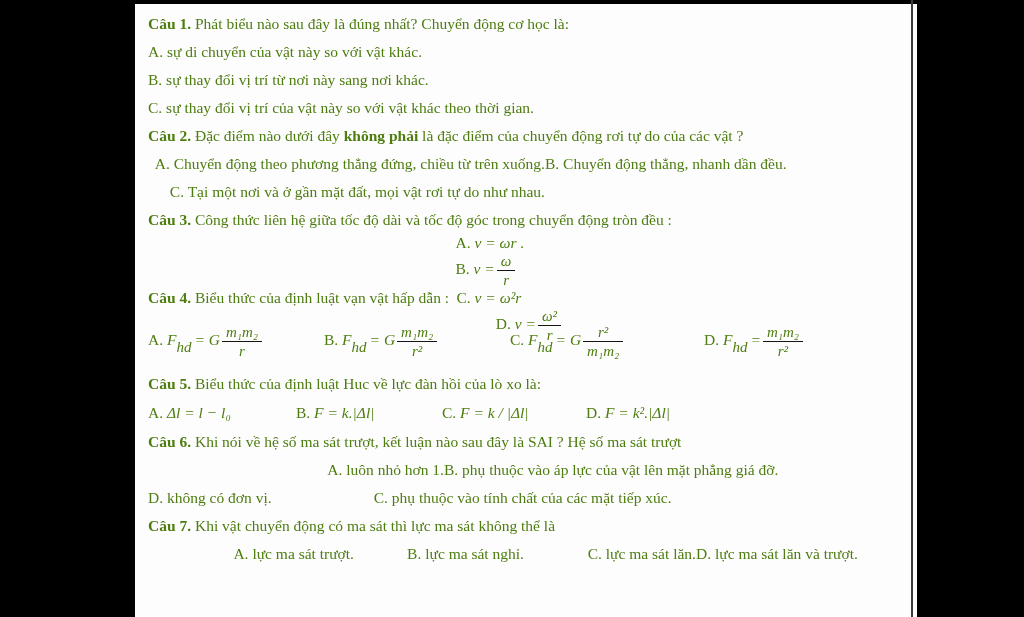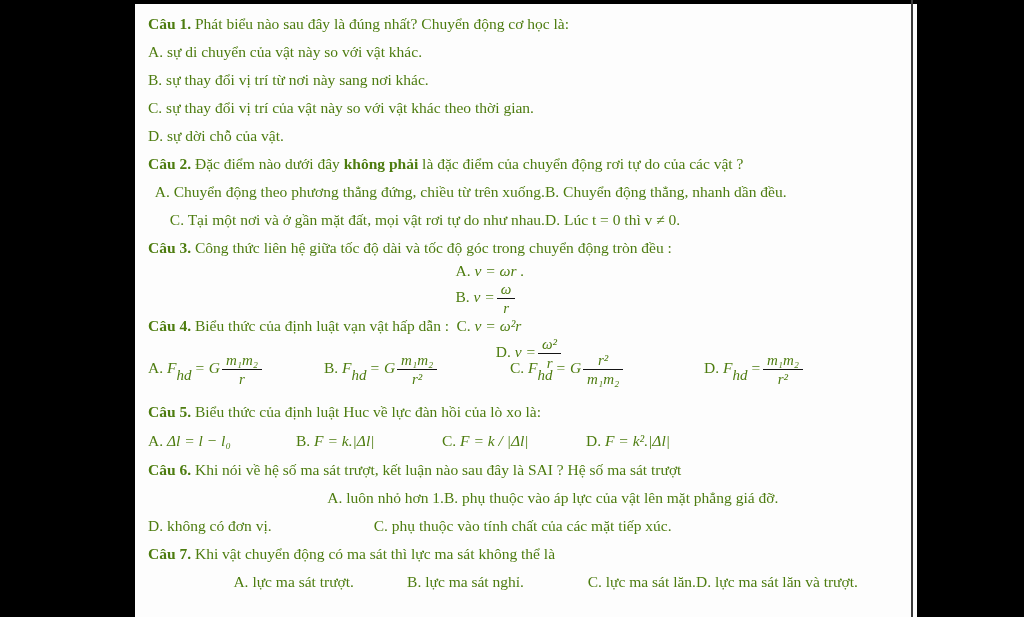--- a/index.html
+++ b/index.html
@@ -38,24 +38,20 @@
       <span>sự di chuyển của vật này so với vật khác.</span>
     </div>
     <div class="line">
       <span>B.</span>
       <span>sự thay đổi vị trí từ nơi này sang nơi khác.</span>
     </div>
     <div class="line">
       <span>C.</span>
       <span>sự thay đổi vị trí của vật này so với vật khác theo thời gian.</span>
     </div>
-    <div class="line">
-      <span>D.</span>
-      <span>sự dời chỗ của vật.</span>
-    </div>
 
     <div class="line">
       <b class="qnum">Câu 2.</b>
       <span>Đặc điểm nào dưới đây</span>
       <b>không phải</b>
       <span>là đặc điểm của chuyển động rơi tự do của các vật ?</span>
     </div>
     <div class="row">
       <span class="cell" style="width:397px">
         <span>A.</span>
@@ -64,24 +60,20 @@
       <span class="cell">
         <span>B.</span>
         <span>Chuyển động thẳng, nhanh dần đều.</span>
       </span>
     </div>
     <div class="row">
       <span class="cell" style="width:397px">
         <span>C.</span>
         <span>Tại một nơi và ở gần mặt đất, mọi vật rơi tự do như nhau.</span>
       </span>
-      <span class="cell">
-        <span>D.</span>
-        <span>Lúc t = 0 thì v ≠ 0.</span>
-      </span>
     </div>
 
     <div class="line">
       <b class="qnum">Câu 3.</b>
       <span>Công thức liên hệ giữa tốc độ dài và tốc độ góc trong chuyển động tròn đều :</span>
     </div>
     <div class="frow" id="q3row">
       <span class="cell" style="width:148px">
         <span>A.</span>
         <span class="m">v = ωr .</span>

